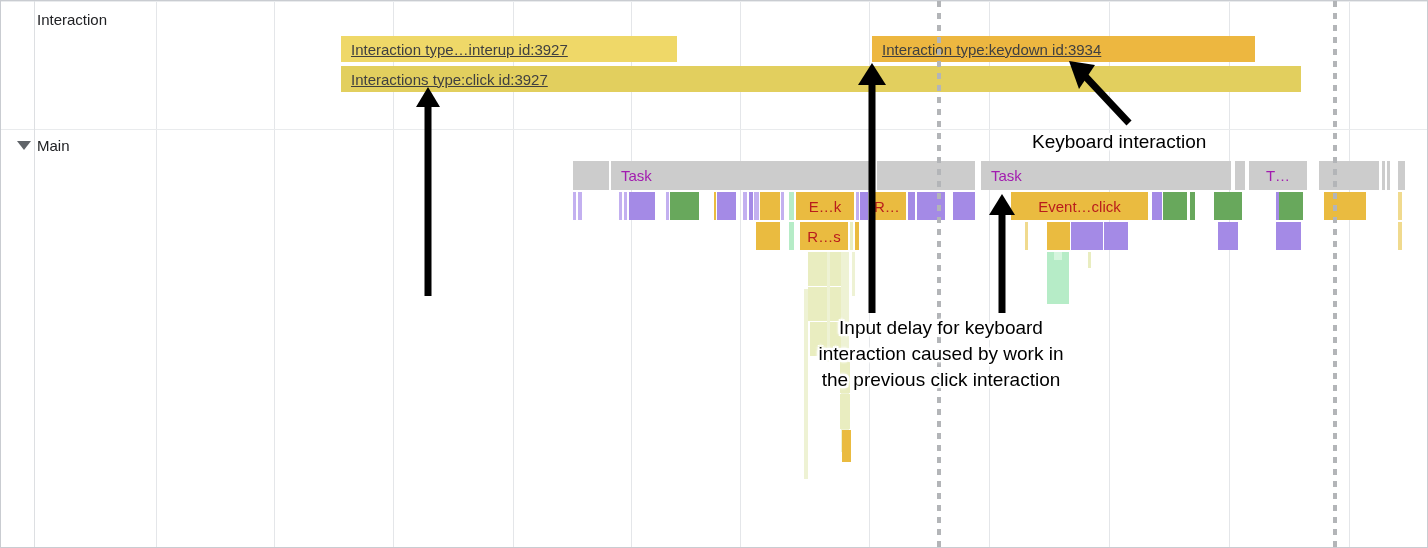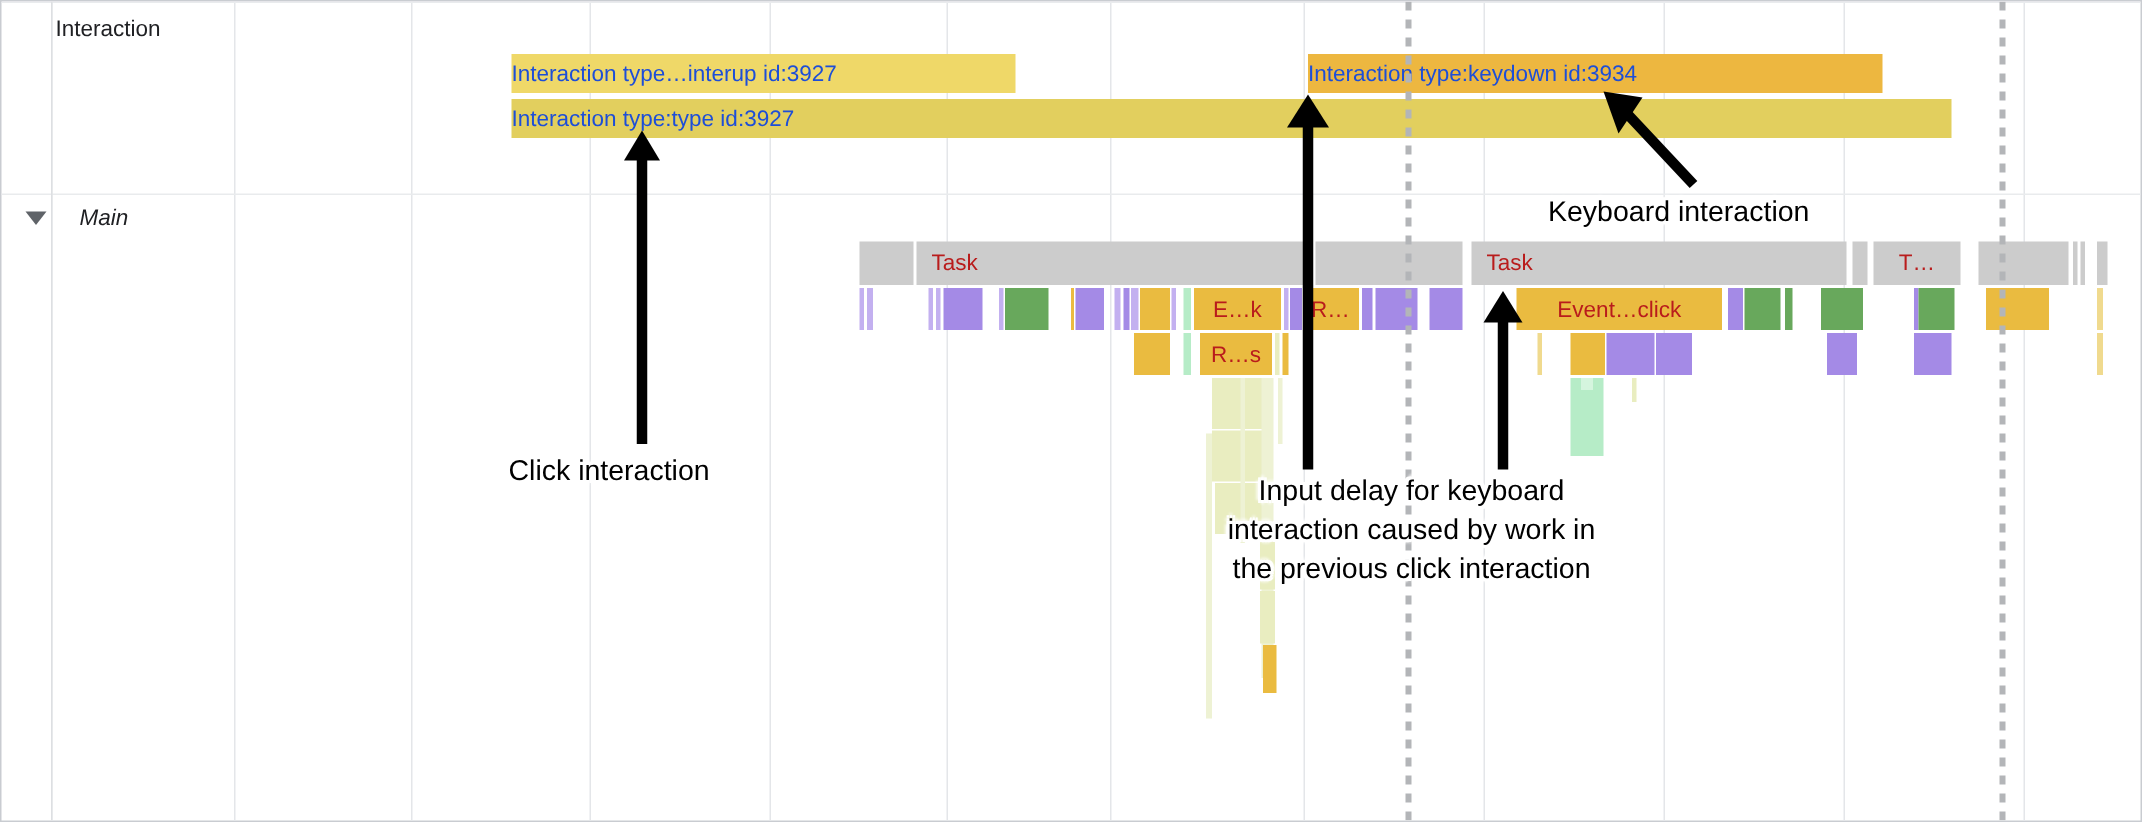--- a/index.html
+++ b/index.html
@@ -27,47 +27,48 @@
   
   .gutter-line{position:absolute;top:0;bottom:0;width:1px;background:#dddfe2;left:33px;}
 
   .track-sep{position:absolute;left:0;right:0;height:1px;background:#e9ebed;}
 
   .track-label{
     position:absolute;
     font-size:15px;color:#202124;
     white-space:nowrap;
   }
-  .track-label.main{left:52px;font-style:italic;}
+  .track-label.main{left:36px;}
   .disclosure{
     position:absolute;left:16px;width:0;height:0;
     border-left:7px solid transparent;border-right:7px solid transparent;
     border-top:9px solid #5f6368;
   }
 
   
   .ibar{
     position:absolute;height:26px;
     box-sizing:border-box;
     display:flex;align-items:center;
-    font-size:15px;color:#1d4ed8;
-    white-space:nowrap;overflow:hidden;
+    font-size:15px;color:#404040;
+    padding-left:10px;
+    white-space:nowrap;overflow:hidden;text-decoration:underline;
   }
 
   
   .blk{position:absolute;box-sizing:border-box;}
   .blk.lbl{
     display:flex;align-items:center;justify-content:center;
     font-size:15px;color:#b91c1c;overflow:hidden;white-space:nowrap;
   }
   .task{
     position:absolute;height:29px;background:#cccccc;
     box-sizing:border-box;
     display:flex;align-items:center;
-    font-size:15px;color:#b91c1c;
+    font-size:15px;color:#a21caf;
     padding-left:10px;white-space:nowrap;overflow:hidden;
   }
   .taskpad{position:absolute;height:29px;background:#cccccc;}
 
   
   .anno{
     position:absolute;
     font-size:19px;color:#000;
     line-height:26px;
     white-space:pre;
@@ -103,21 +104,21 @@
   <div class="track-sep" style="top:0px"></div>
 
   <div class="track-label" style="left:36px;top:10px">Interaction</div>
 
   <div class="disclosure" style="top:140px"></div>
   <div class="track-label main" style="top:136px">Main</div>
 
   <div>
     <div class="ibar" style="left:340px;top:35px;width:336px;background:#efd868">Interaction type…interup id:3927</div>
 
-    <div class="ibar" style="left:340px;top:65px;width:960px;background:#e2cf5e">Interaction type:type id:3927</div>
+    <div class="ibar" style="left:340px;top:65px;width:960px;background:#e2cf5e">Interactions type:click id:3927</div>
 
     <div class="ibar" style="left:871px;top:35px;width:383px;background:#edb740">Interaction type:keydown id:3934</div>
   </div>
 
   <div>
     <div class="taskpad" style="left:572px;top:160px;width:36px"></div>
     <div class="task" style="left:610px;top:160px;width:262px">Task</div>
     <div class="taskpad" style="left:876px;top:160px;width:98px"></div>
     <div class="task" style="left:980px;top:160px;width:250px">Task</div>
     <div class="task" style="left:1248px;top:160px;width:58px;justify-content:center;padding-left:0">T…</div>
@@ -222,21 +223,20 @@
       <line x1="1001" y1="312" x2="1001" y2="210" stroke="#000" stroke-width="7"></line>
       <polygon points="1001,193 988,214 1014,214" fill="#000"></polygon>
     </g>
 
     <g>
       <line x1="1128" y1="122" x2="1083" y2="74" stroke="#000" stroke-width="7"></line>
       <polygon points="1068,60 1094,64 1078,88" fill="#000"></polygon>
     </g>
   </svg>
 
-  <div class="anno" style="left:338px;top:301px">Click interaction</div>
 
   <div class="anno center" style="left:782px;top:314px;width:316px">Input delay for keyboard
 interaction caused by work in
 the previous click interaction</div>
 
   <div class="anno" style="left:1031px;top:128px">Keyboard interaction</div>
 
 </div>
 
 </body></html>

